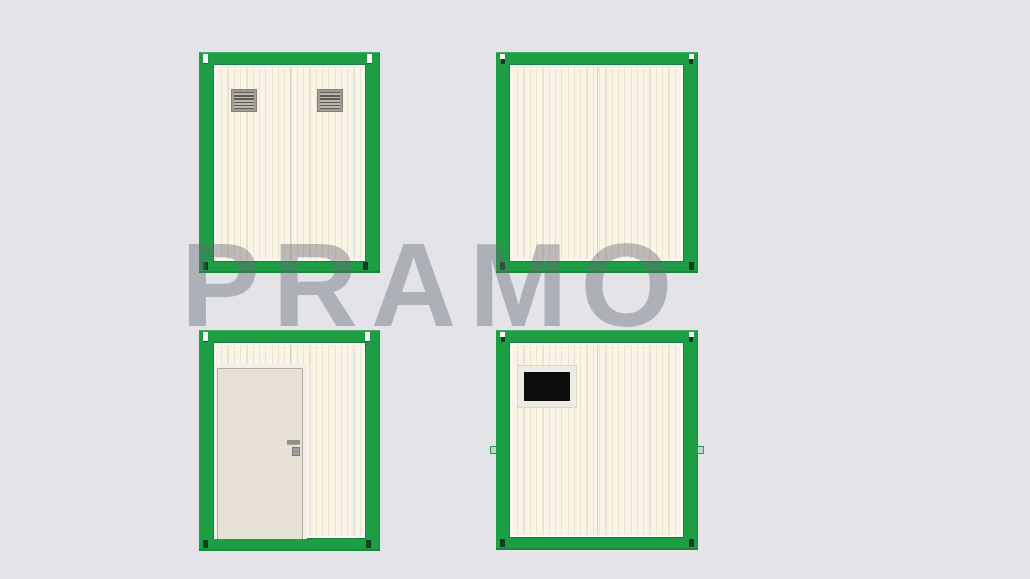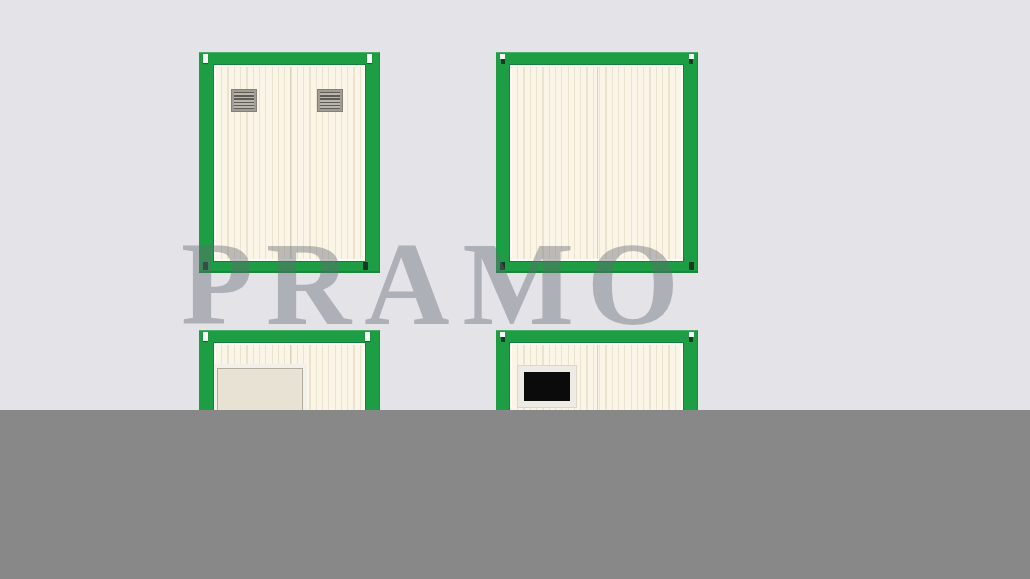--- a/index.html
+++ b/index.html
@@ -1,19 +1,19 @@
 <!DOCTYPE html>
 <html style="--background: #e4e4e8; --frame_green: #1e9e44; --frame_green_dark: #12813a; --panel_cream: #faf5e6; --rib_line: #eae3cd; --inner_margin: #fdfcf7; --door_fill: #e8e2d4; --door_frame: #f2f0e9; --door_edge: #b0ab9f; --window_frame: #edebe3; --window_black: #0b0b0b; --vent_frame: #a19d94; --slot_dark: #143b24; --slot_white: #f8faf7; --tab_light_green: #b9dcc4; --handle_gray: #90908e; --wm-color: rgba(100,106,116,0.42);"><head>
 <meta charset="utf-8">
 <style>
   html,body{margin:0;padding:0;background:#888;}
   .stage{
-    position:relative;width:1030px;height:410px;overflow:hidden;
+    position:relative;width:1030px;height:579px;overflow:hidden;
     background:var(--background,#e4e4e8);
-    font-family:Liberation Serif, serif;
+    font-family:Liberation Sans, sans-serif;
   }
   
   .panel{
     position:absolute;
     background:var(--frame_green,#1e9e44);
     box-shadow: inset 0 1px 0 rgba(255,255,255,.18), inset 0 -2px 0 rgba(0,0,0,.14), inset -1px 0 0 rgba(0,0,0,.10);
   }
   .opening{
     position:absolute;
     background:var(--inner_margin,#fdfcf7);

